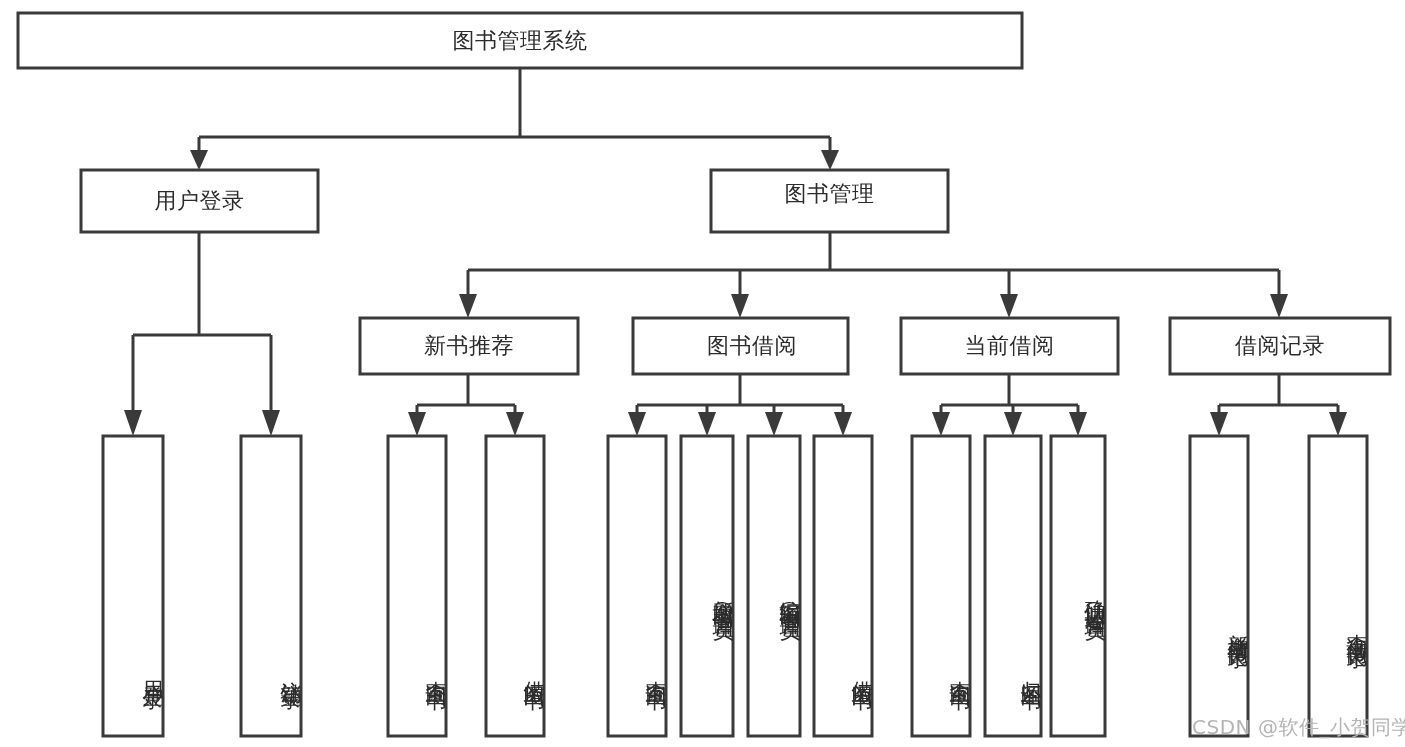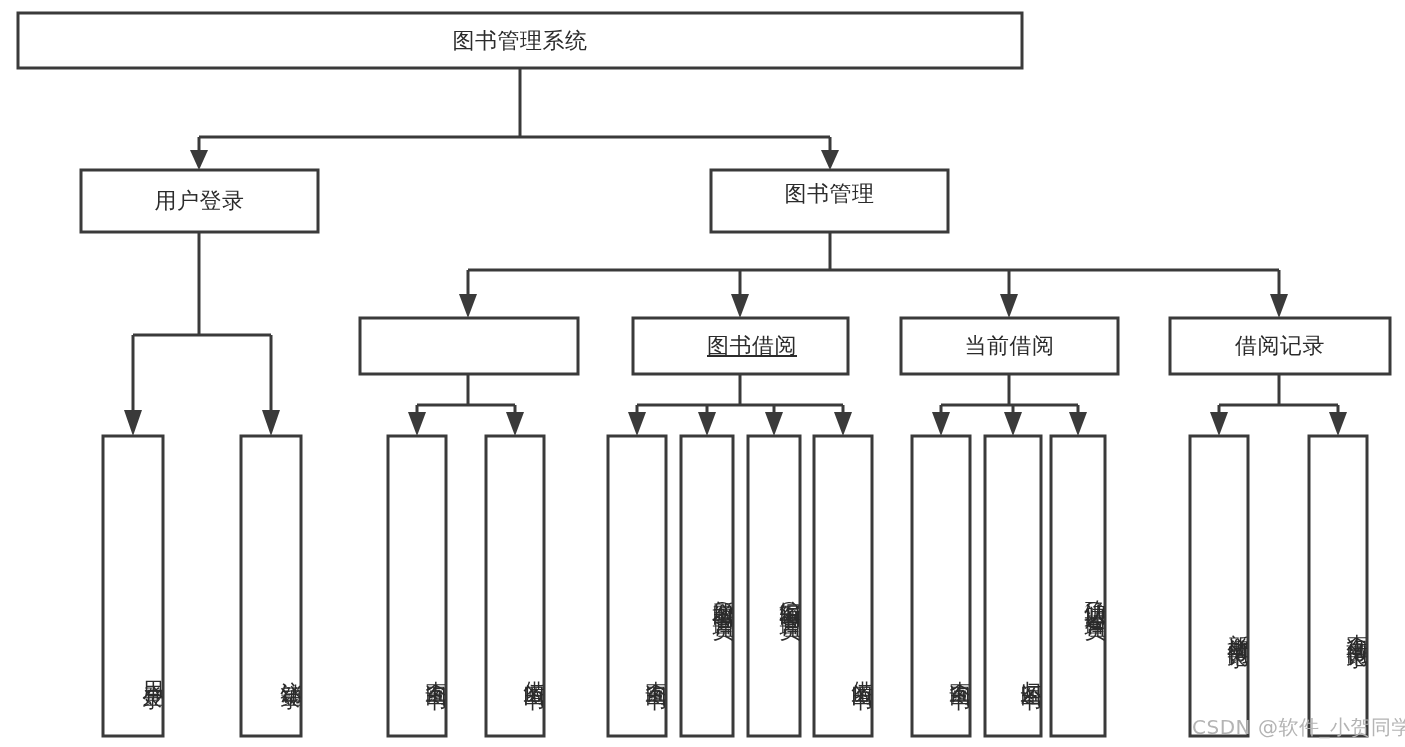--- a/index.html
+++ b/index.html
@@ -163,21 +163,22 @@
     <path class="connector" d="M 1338 405 L 1338 414"></path>
     <polygon class="arrow-head" points="1210,412 1228,412 1219,436"></polygon>
     <polygon class="arrow-head" points="1329,412 1347,412 1338,436"></polygon>
   </svg>
 
   <div class="node-label-h" style="left:18px; top:13px; width:1004px; height:55px;">图书管理系统</div>
 
   <div class="node-label-h" style="left:81px; top:170px; width:237px; height:62px;">用户登录</div>
   <div class="node-label-h" style="left:711px; top:170px; width:237px; height:48px;">图书管理</div>
 
-  <div class="node-label-h" style="left:633px; top:318px; width:238px; height:56px;text-decoration:underline;">图书借阅</div>
+  <div class="node-label-h" style="left:360px; top:318px; width:218px; height:56px;">新书推荐</div>
+  <div class="node-label-h" style="left:633px; top:318px; width:238px; height:56px;">图书借阅</div>
   <div class="node-label-h" style="left:901px; top:318px; width:217px; height:56px;text-align:right;">当前借阅</div>
   <div class="node-label-h" style="left:1170px; top:318px; width:220px; height:56px;border-radius:26px;">借阅记录</div>
 
   <div class="node-label-v" style="left:103px; top:436px; width:60px; height:300px; padding-top:84px;">用户登录</div>
   <div class="node-label-v" style="left:241px; top:436px; width:60px; height:300px; padding-top:84px;">注销登录</div>
   <div class="node-label-v" style="left:388px; top:436px; width:58px; height:300px; padding-top:84px;">查询图书</div>
   <div class="node-label-v" style="left:486px; top:436px; width:58px; height:300px; padding-top:84px;">借阅图书</div>
   <div class="node-label-v" style="left:608px; top:436px; width:58px; height:300px; padding-top:84px;">查询图书</div>
   <div class="node-label-v" style="left:681px; top:436px; width:52px; height:300px; padding-top:10px;">新增图书（管理员）</div>
   <div class="node-label-v" style="left:748px; top:436px; width:52px; height:300px; padding-top:10px;">编辑图书（管理员）</div>

